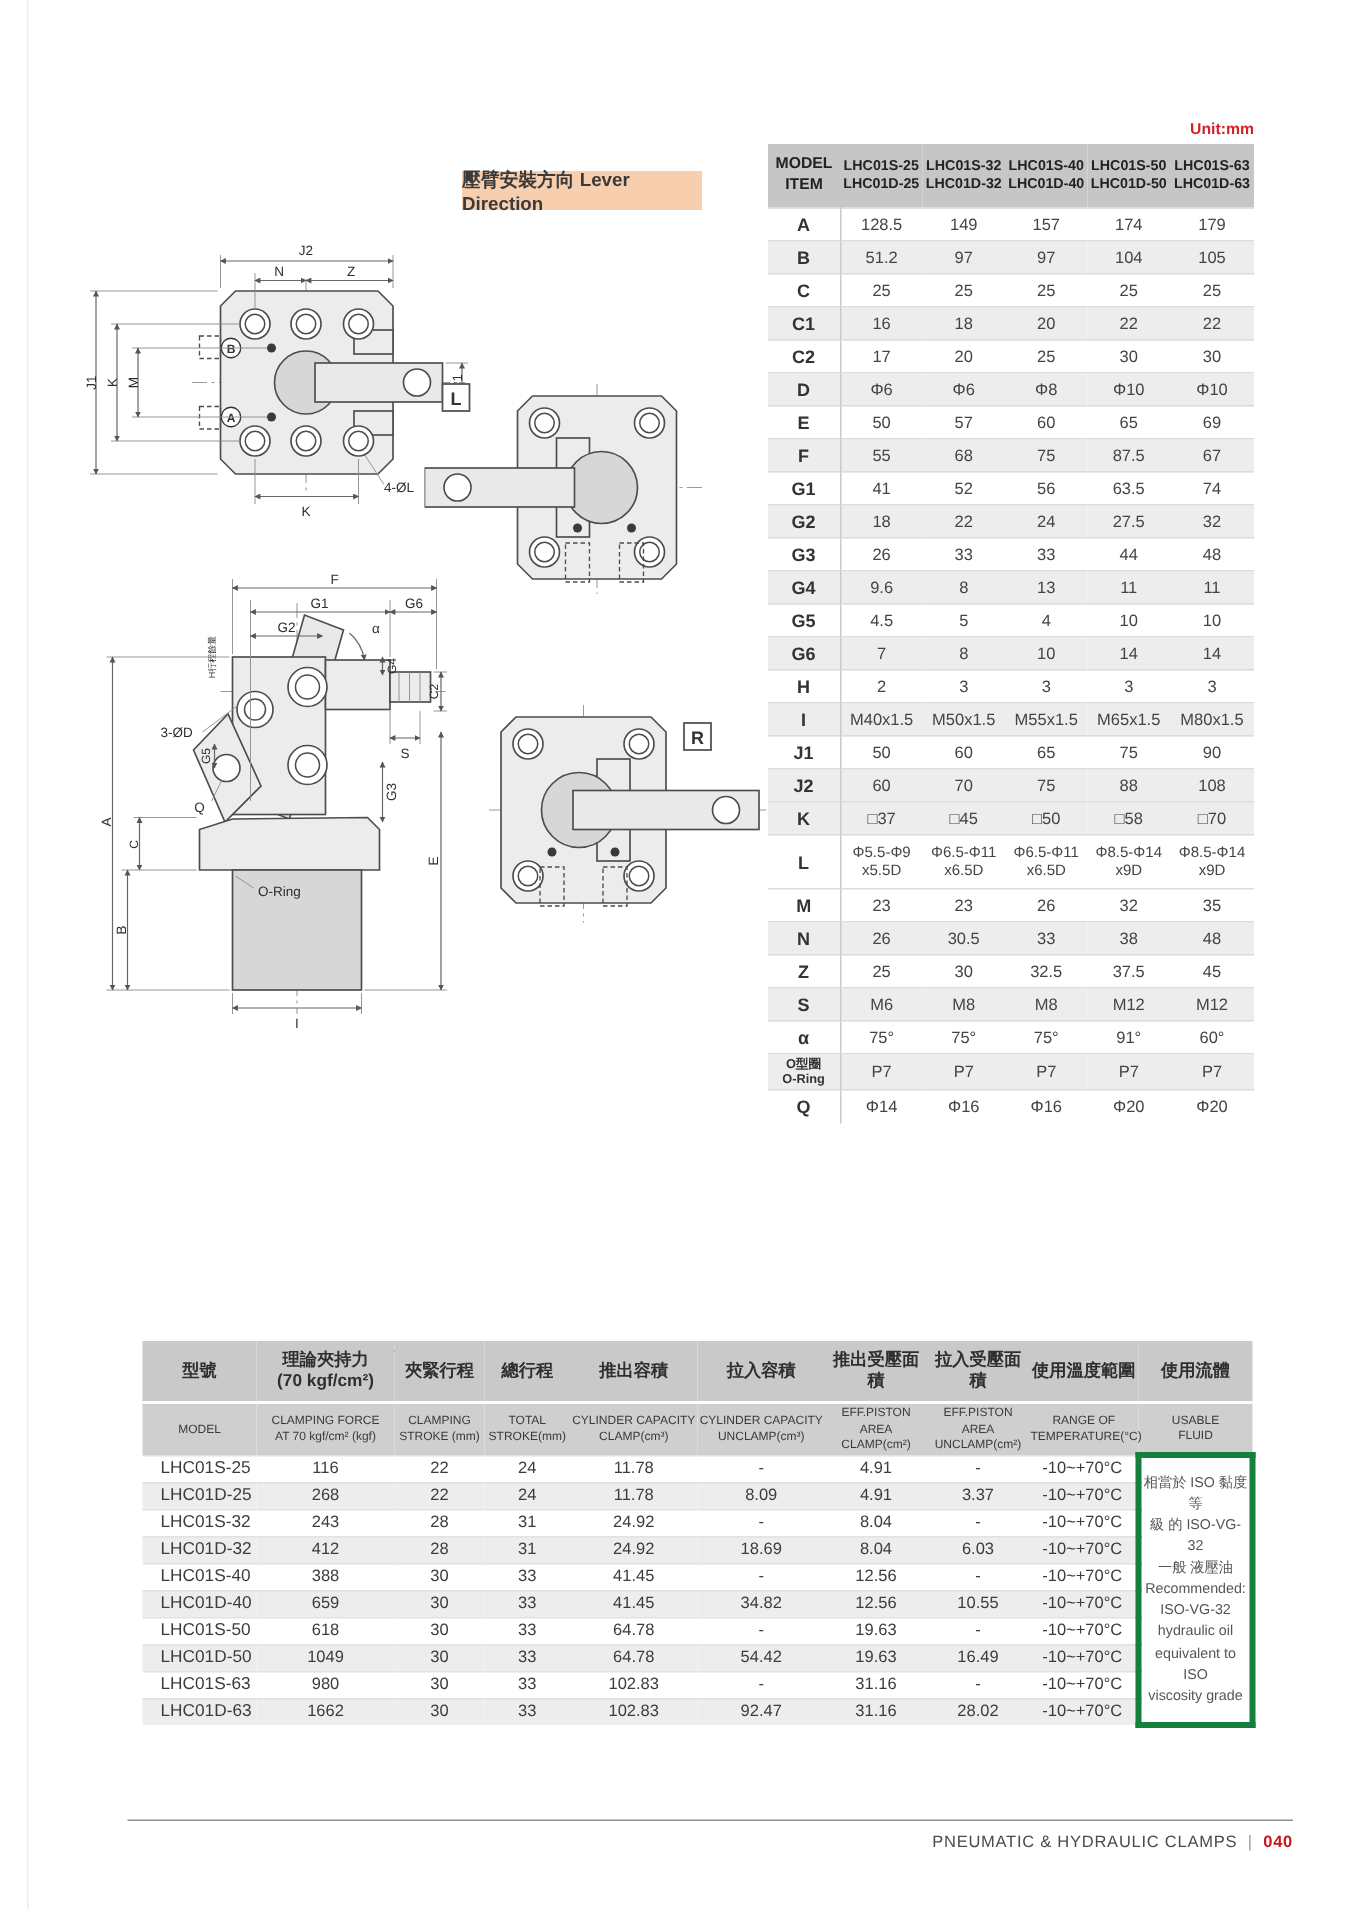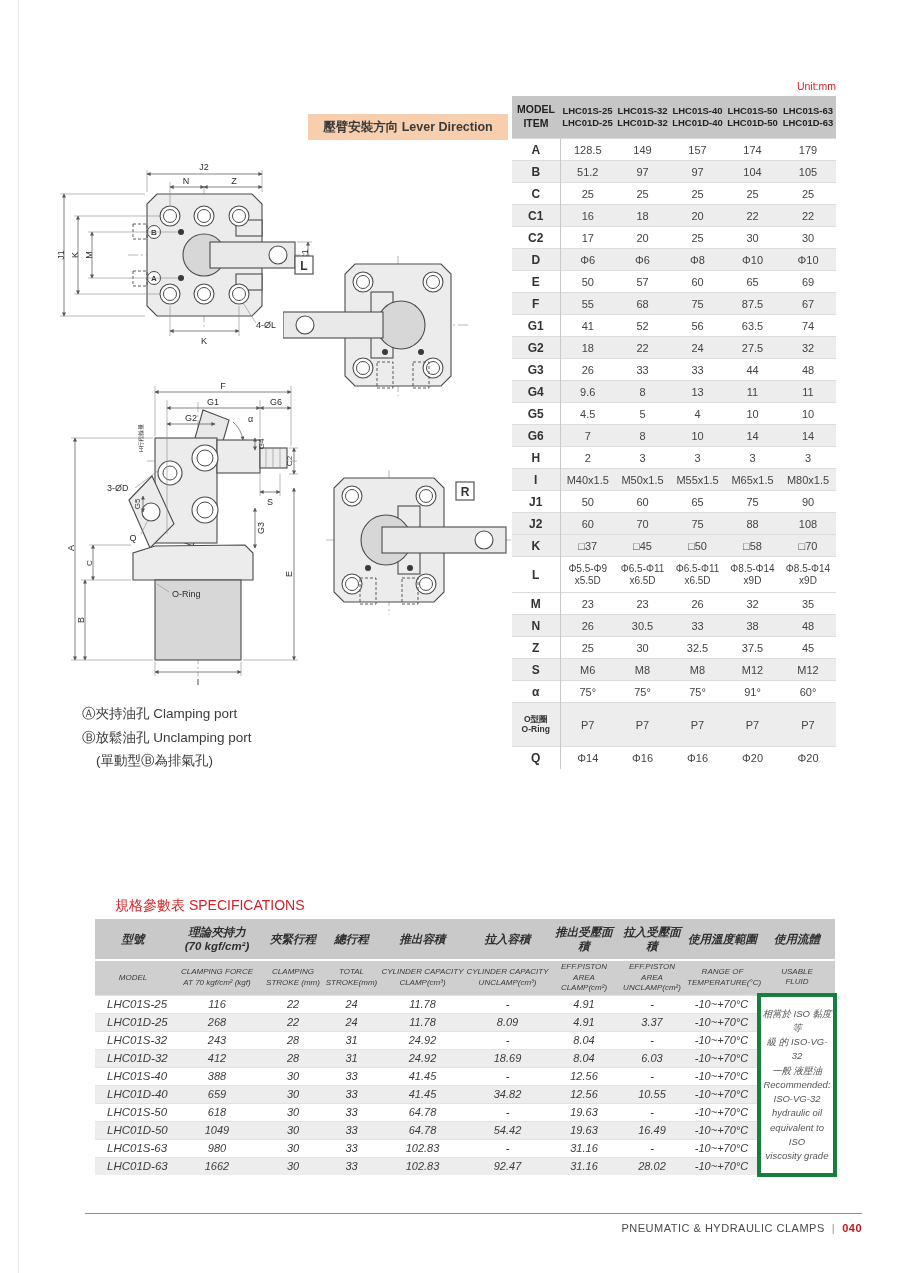--- a/index.html
+++ b/index.html
@@ -1,52 +1,52 @@
 <!DOCTYPE html>
 <html><head>
 <meta charset="utf-8">
 <style>
   html,body{margin:0;padding:0;background:#fff;}
   .page{position:relative;width:900px;height:1273px;background:#fff;overflow:hidden;
         font-family:"Liberation Sans",sans-serif;color:#3c3c3c;}
   .edge-line{position:absolute;left:18px;top:0;bottom:0;width:1px;background:#ebebeb;}
 
   
-  .banner{position:absolute;left:308px;top:114px;width:200px;height:26px;background:#f8cfae;
+  .banner{position:absolute;left:308px;top:114px;width:160px;height:26px;background:#f8cfae;
           display:flex;align-items:center;justify-content:center;font-size:12.5px;font-weight:bold;color:#3a3a3a;}
 
   .unit-label{position:absolute;left:736px;top:80px;width:100px;text-align:right;
-              font-size:10.5px;font-weight:normal;color:#d2232a;}
+              font-size:10.5px;font-weight:bold;color:#d2232a;}
 
   
   .dim-wrap{position:absolute;left:512px;top:96px;width:324px;}
   table.dim-table{border-collapse:collapse;table-layout:fixed;width:324px;font-size:11px;color:#444;}
   .dim-table thead th{background:#c6c6c6;color:#222;font-size:9.5px;font-weight:bold;
                       height:42px;line-height:1.3;white-space:pre-line;padding:0 1px;}
   .dim-table thead th.corner{font-size:10.5px;}
   .dim-table tbody tr{height:22px;}
   .dim-table tbody th{font-size:12px;font-weight:bold;color:#333;border-right:1px solid #c9c9c9;
                       border-top:1px solid #dcdcdc;white-space:pre-line;}
   .dim-table tbody td{text-align:center;border-top:1px solid #dcdcdc;white-space:pre-line;}
   .dim-table tbody tr.shade{background:#ededed;}
   .dim-table tr.rk-l{height:36px;}
   .dim-table tr.rk-l td{font-size:10px;line-height:1.2;}
   .dim-table tr.rk-port{height:40px;}
   .dim-table tr.rk-port th{font-size:7.5px;line-height:1.2;}
-  .dim-table tr.rk-oring{height:44px;}
+  .dim-table tr.rk-oring{height:24px;}
   .dim-table tr.rk-oring th{font-size:8.5px;line-height:1.15;}
 
   
   .notes{position:absolute;left:82px;top:702px;font-size:13.5px;color:#3a3a3a;line-height:1.75;}
   .notes div{white-space:pre;}
   .notes .indent{padding-left:14px;}
 
   
   .spec-title{position:absolute;left:95px;top:897px;font-size:14px;font-weight:normal;color:#d2232a;margin-left:20px;}
-  .spec-wrap{position:absolute;left:95px;top:919px;width:740px;font-style:italic;}
+  .spec-wrap{position:absolute;left:95px;top:894px;width:740px;}
   table.spec-table{border-collapse:collapse;table-layout:fixed;width:740px;}
   .spec-table thead tr.zh th{background:#c9c9c9;color:#2f2f2f;font-size:11.5px;font-weight:bold;
        height:38px;white-space:pre-line;line-height:1.25;border-bottom:2px solid #fff;}
   .spec-table thead tr.en th{background:#cfcfcf;color:#3a3a3a;font-size:8px;font-weight:normal;
        height:30px;white-space:pre-line;line-height:1.3;}
   .spec-table tbody tr{height:18px;}
   .spec-table tbody td{font-size:11px;text-align:center;color:#3c3c3c;border-top:1px solid #e2e2e2;}
   .spec-table tbody td.col-model{text-align:left;padding-left:12px;font-size:11.5px;}
   .spec-table tbody tr.shade td{background:#ededed;}
   .spec-table td.fluid-cell{background:#fff !important;border:4px solid #15803d;font-size:9.5px;
@@ -291,25 +291,20 @@
         <circle class="boltin" cx="100" cy="124" r="6.5"></circle>
     </g>
     <circle class="dot" cx="42" cy="108" r="3"></circle>
     <circle class="dot" cx="84" cy="108" r="3"></circle>
     <rect class="dashed" x="34" y="118" width="16" height="26"></rect>
     <rect class="dashed" x="76" y="118" width="16" height="26"></rect>
     <rect class="tagbox" x="130" y="22" width="18" height="18"></rect>
     <text class="tagtxt" x="139" y="36" text-anchor="middle">R</text>
   </svg>
 
-  <div class="notes">
-    <div>Ⓐ夾持油孔 Clamping port</div>
-    <div>Ⓑ放鬆油孔 Unclamping port</div>
-    <div class="indent">(單動型Ⓑ為排氣孔)</div>
-  </div>
 
   <div class="dim-wrap">
     <table class="dim-table">
       <colgroup>
         <col style="width:48px">
           <col style="width:55px">
           <col style="width:55px">
         <col style="width:55px">
           <col style="width:55px">
           <col style="width:56px">

